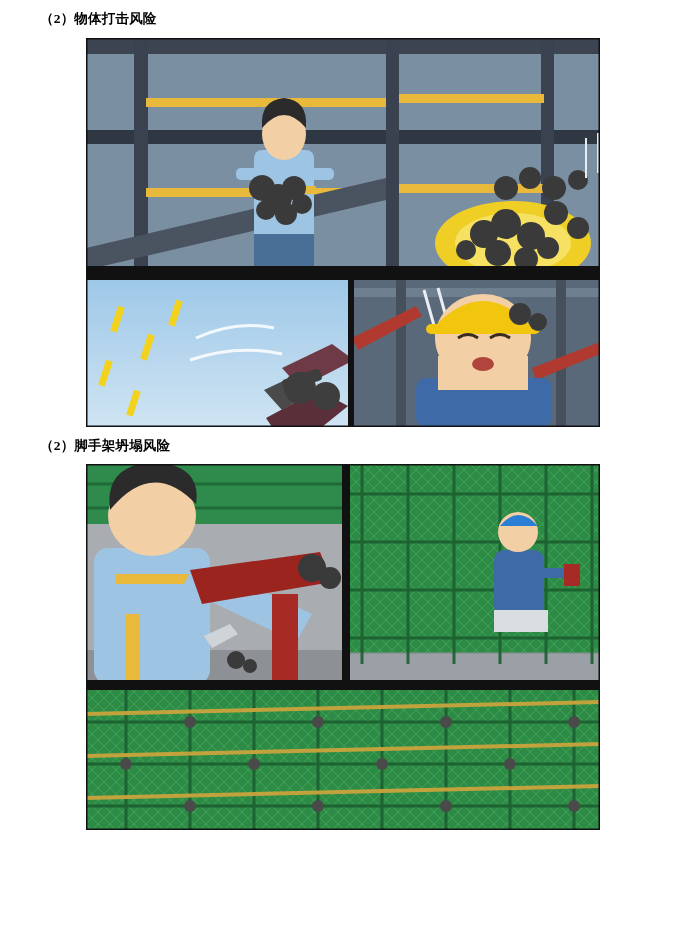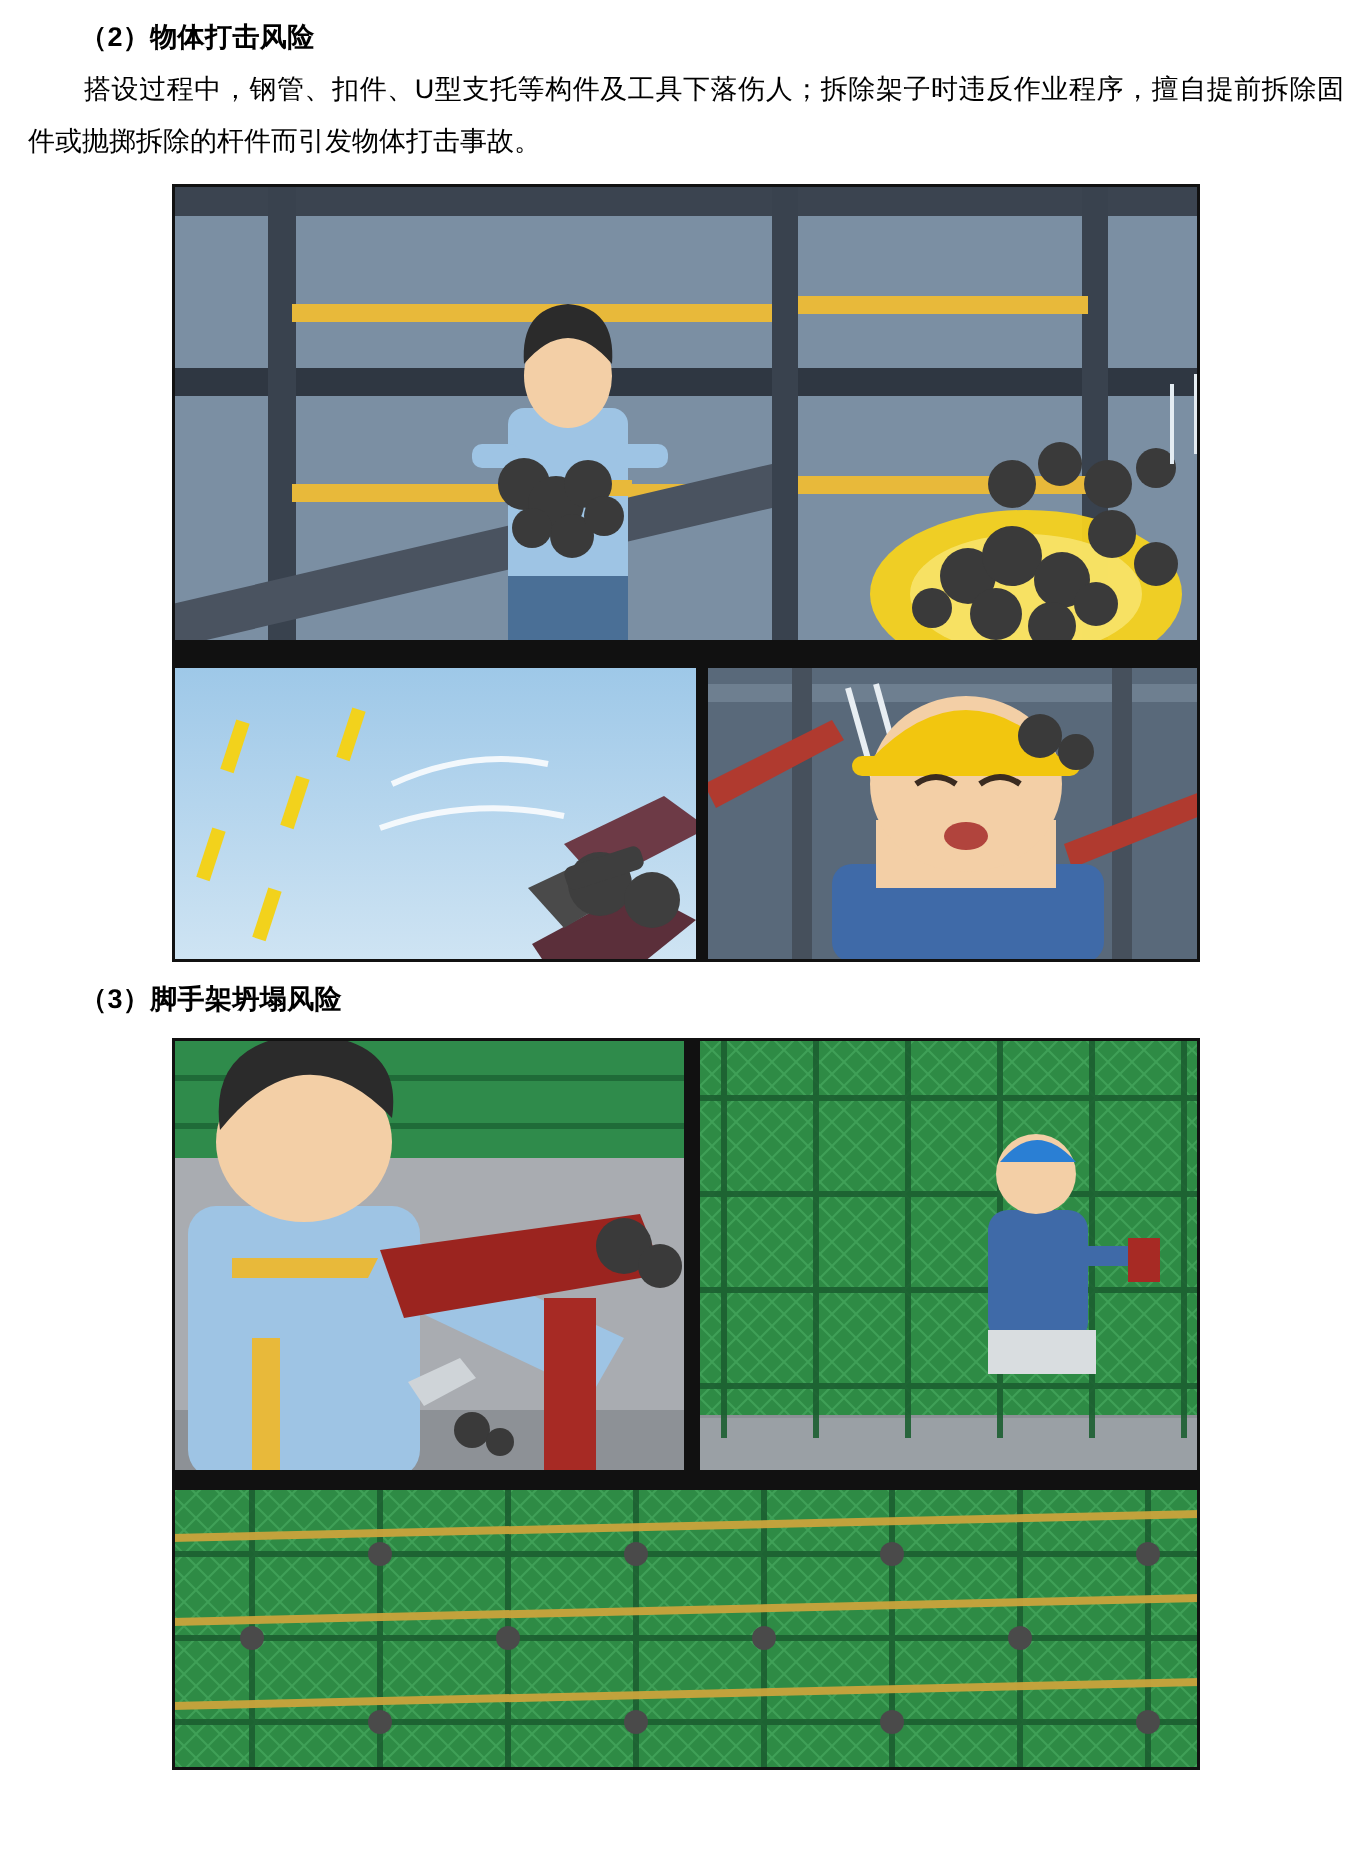--- a/index.html
+++ b/index.html
@@ -16,20 +16,21 @@
   .page {
     position: relative;
     width: 686px;
     min-height: 933px;
     background: #ffffff;
     padding: 0;
     box-sizing: border-box;
   }
   .section {
     padding: 0 10px;
+    font-family: Liberation Serif, serif;
   }
   .heading {
     font-size: 13.5px;
     font-weight: bold;
     line-height: 1.6;
     margin: 8px 0 2px 0;
     padding-left: 30px;
     letter-spacing: 0.2px;
   }
   .para {
@@ -76,21 +77,20 @@
     font-weight: bold;
   }
 </style>
 </head>
 <body>
 
 <div class="page">
 
   <div class="section">
     <div class="heading">（2）物体打击风险</div>
-    <p class="para">搭设过程中，钢管、扣件、U型支托等构件及工具下落伤人；拆除架子时违反作业程序，擅自提前拆除固件或抛掷拆除的杆件而引发物体打击事故。</p>
 
     <div class="figure">
       <svg class="illus" width="514" height="389" viewBox="0 0 514 389">
         <defs>
           <clipPath id="clipA">
               <rect x="0" y="0" width="514" height="389"></rect>
             </clipPath>
           <linearGradient id="skyg" x1="0" y1="0" x2="0" y2="1">
             <stop offset="0" stop-color="#9ec8e8"></stop>
             <stop offset="1" stop-color="#cfe4f3"></stop>
@@ -223,21 +223,21 @@
             </g>
           </g>
           <rect x="262" y="242" width="6" height="147" fill="#111111"></rect>
           <rect x="0" y="0" width="514" height="389" fill="none" stroke="#111111" stroke-width="3"></rect>
         </g>
       </svg>
     </div>
   </div>
 
   <div class="section">
-    <div class="heading">（3）脚手架坍塌风险</div>
+    <div class="heading">（2）脚手架坍塌风险</div>
 
     <div class="figure">
       <svg class="illus" width="514" height="366" viewBox="0 0 514 366">
         <defs>
           <clipPath id="clipB">
               <rect x="0" y="0" width="514" height="366"></rect>
             </clipPath>
           <pattern id="mesh" width="12" height="12" patternUnits="userSpaceOnUse">
             <rect width="12" height="12" fill="#2e8b45"></rect>
             <path d="M0 0 L12 12 M12 0 L0 12" stroke="#3fa057" stroke-width="1"></path>

